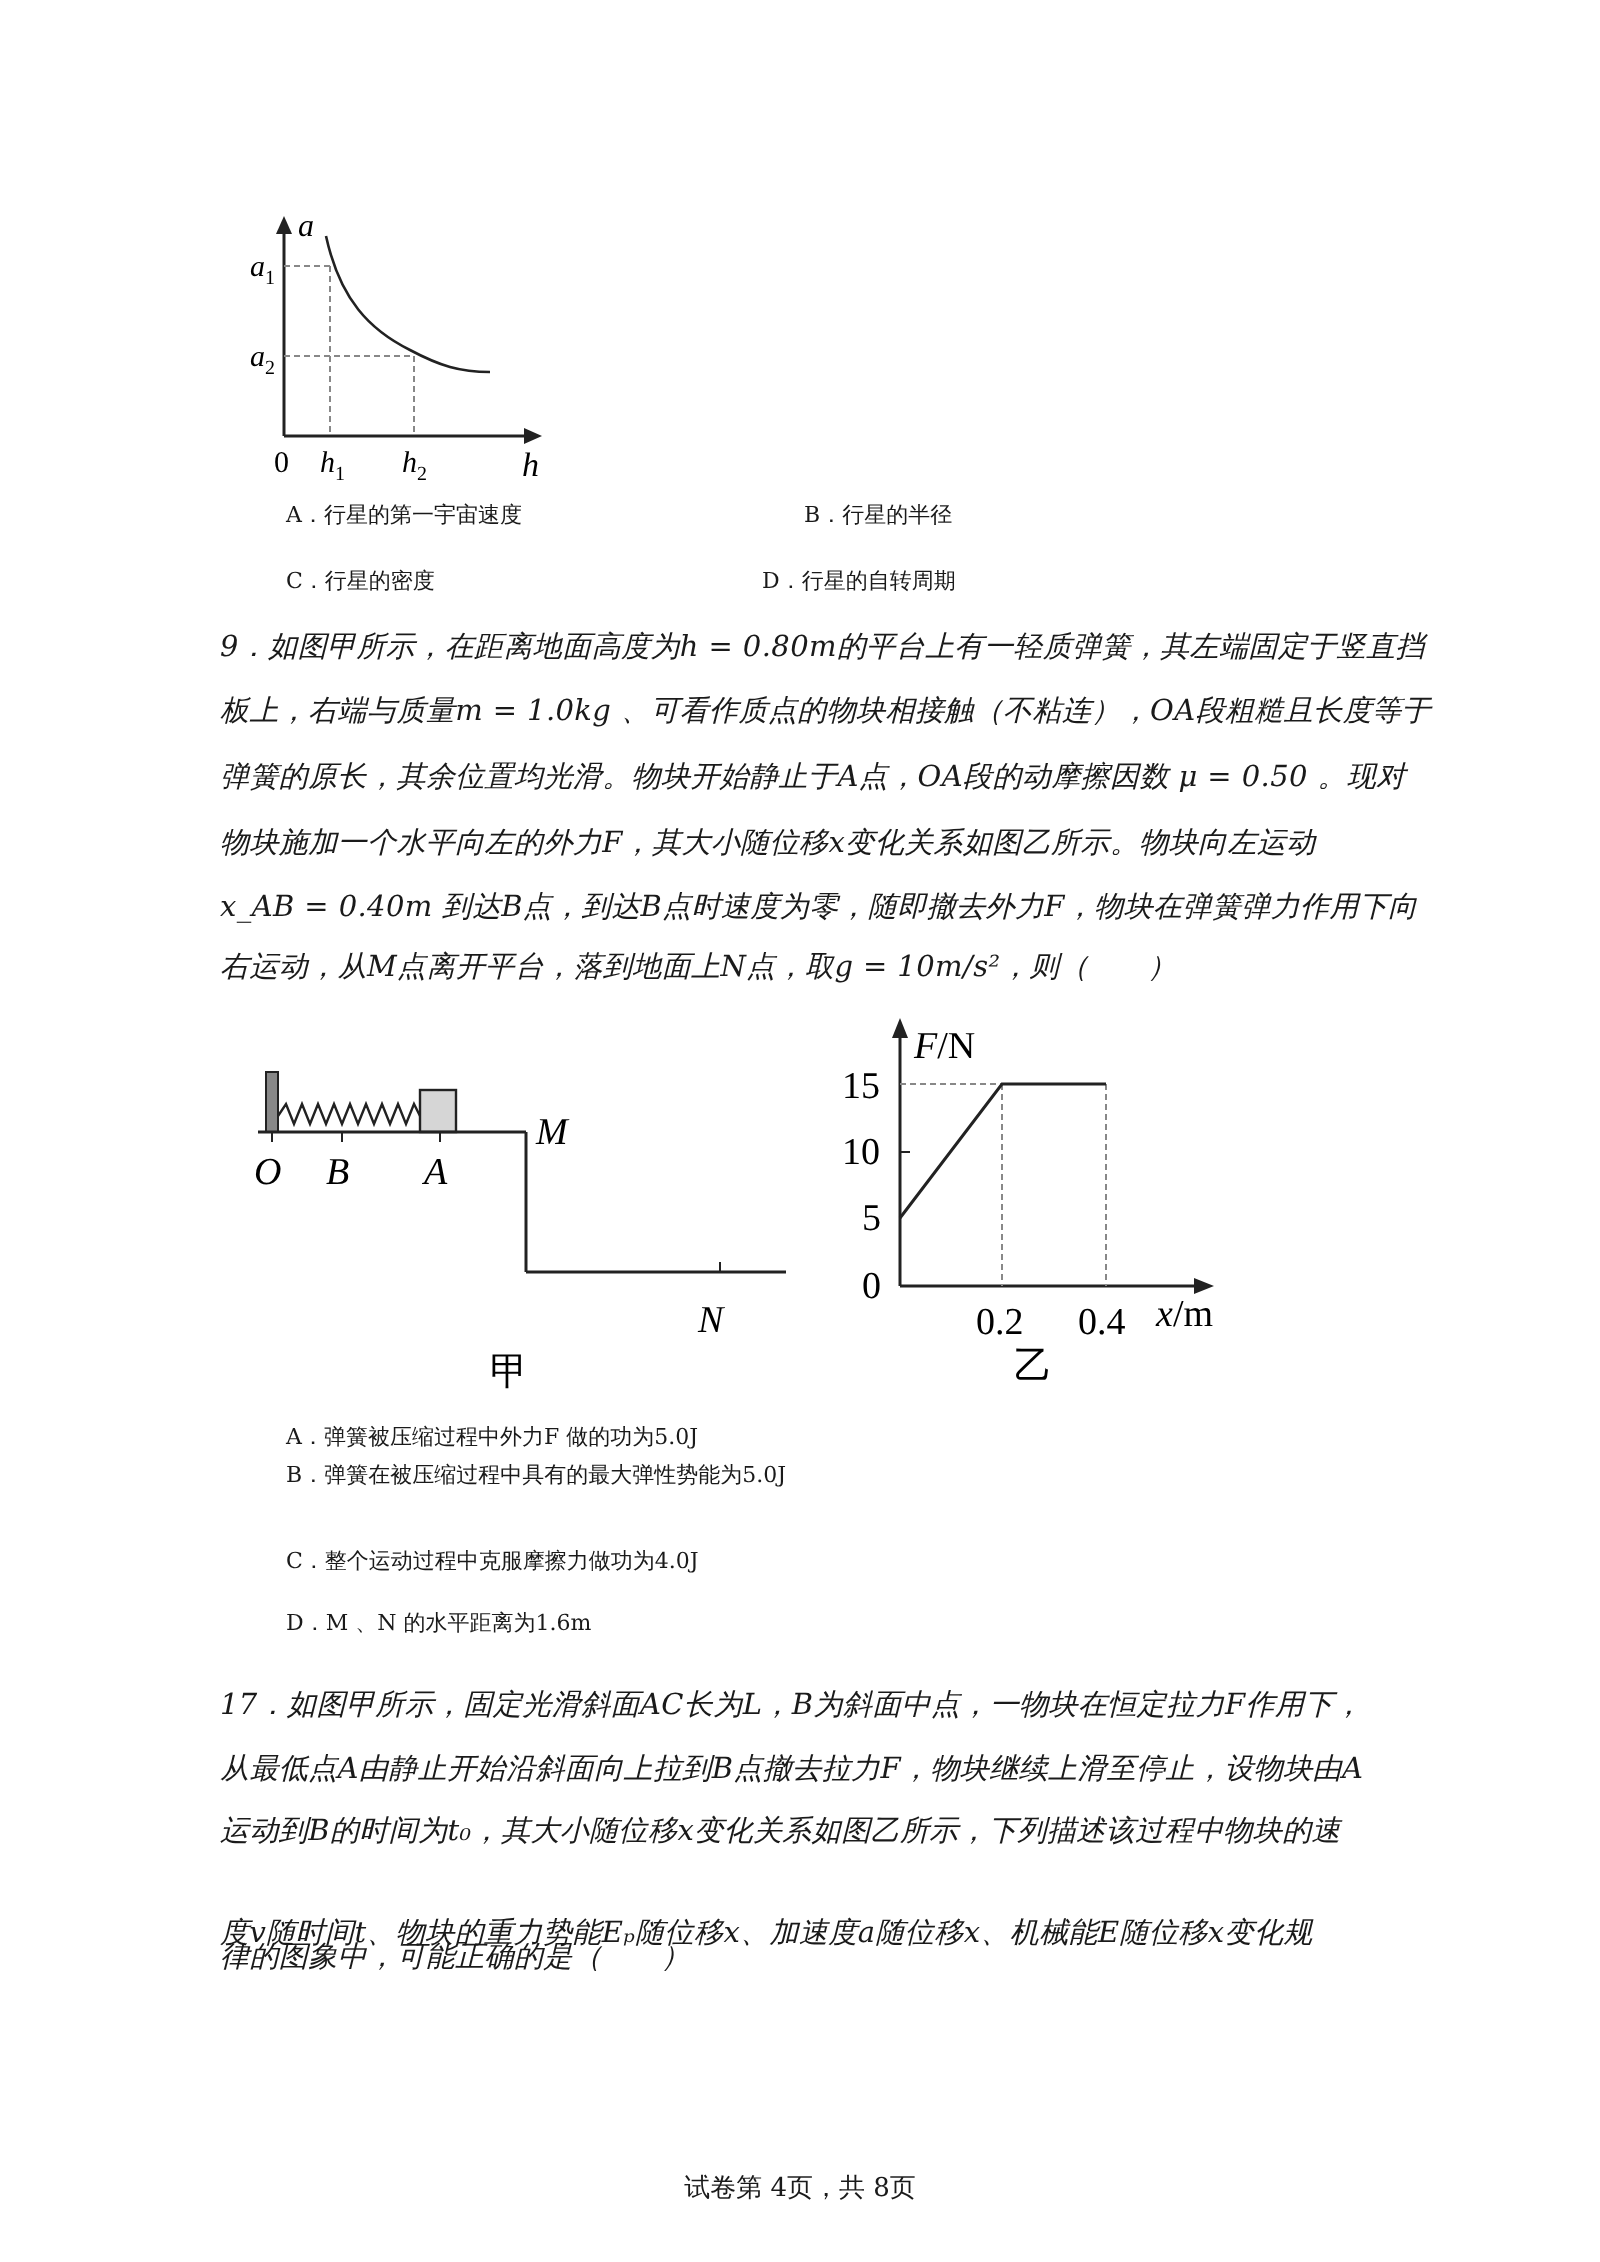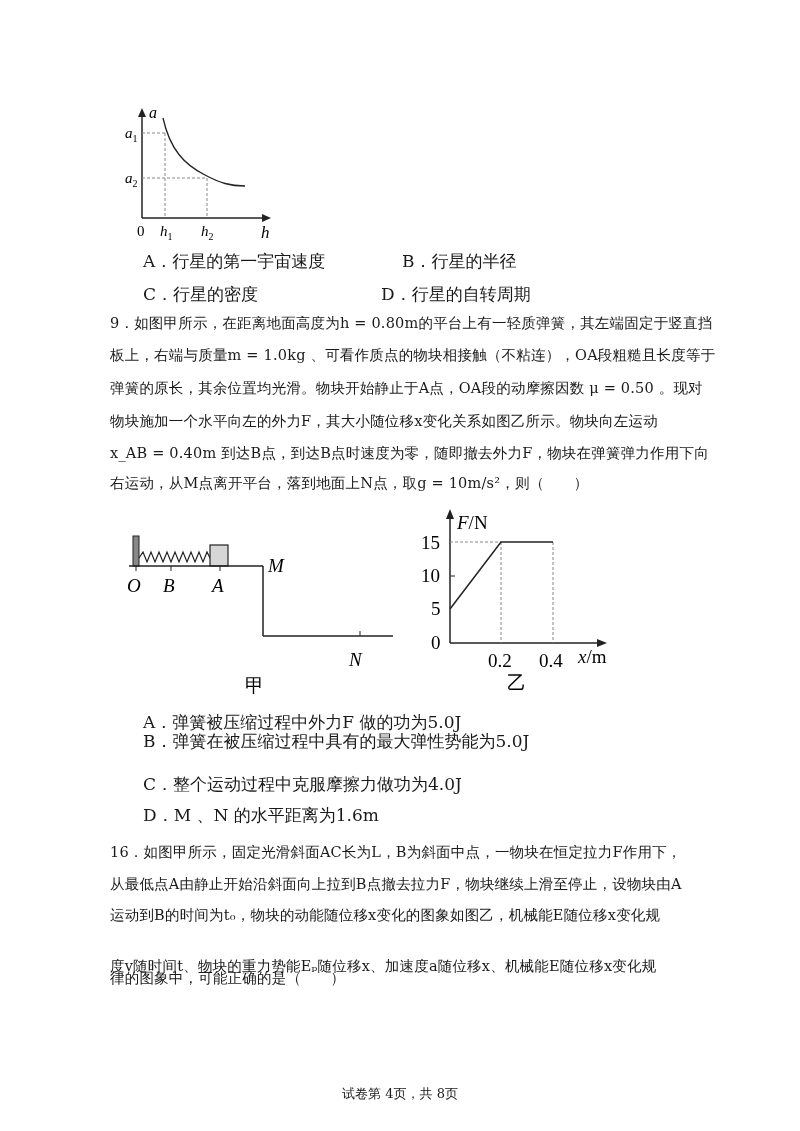--- a/index.html
+++ b/index.html
@@ -1,20 +1,20 @@
 <!DOCTYPE html>
 <html><head>
 <meta charset="utf-8">
 <style>
   html, body { margin: 0; padding: 0; background: #ffffff; }
   body { width: 800px; height: 1131px; position: relative; overflow: hidden;
          font-family: "DejaVu Serif", "Liberation Serif", serif; color: #1a1a1a; }
   .abs { position: absolute; }
-  .line { position: absolute; left: 110px; font-size: 14.5px; white-space: nowrap; letter-spacing: 0.2px; }
-  .opt { position: absolute; font-size: 17px; white-space: nowrap; }
+  .line { position: absolute; left: 110px; font-size: 14.5px; white-space: nowrap; letter-spacing: 0.2px; font-style: italic; }
+  .opt { position: absolute; font-size: 11px; white-space: nowrap; }
   .footer { position: absolute; top: 1085px; left: 0; width: 800px; text-align: center; font-size: 13px; }
   svg text { font-family: "Liberation Serif", serif; }
 </style>
 </head>
 <body>
 
 <svg class="abs" style="left:125px;top:100px" width="160" height="140" viewBox="0 0 160 140">
   <line x1="17" y1="118" x2="142" y2="118" stroke="#222" stroke-width="1.5"></line>
   <polygon points="146,118 137,114 137,122" fill="#222"></polygon>
   <line x1="17" y1="118" x2="17" y2="12" stroke="#222" stroke-width="1.5"></line>
@@ -83,19 +83,19 @@
   <text x="124" y="162" font-size="19">0.4</text>
   <text x="163" y="158" font-size="19"><tspan font-style="italic">x</tspan>/m</text>
   <text x="92" y="184" font-size="19" font-family="DejaVu Sans, sans-serif">乙</text>
 </svg>
 
 <div class="opt" style="left:143px;top:711px">A．弹簧被压缩过程中外力F 做的功为5.0J</div>
 <div class="opt" style="left:143px;top:730px">B．弹簧在被压缩过程中具有的最大弹性势能为5.0J</div>
 <div class="opt" style="left:143px;top:773px">C．整个运动过程中克服摩擦力做功为4.0J</div>
 <div class="opt" style="left:143px;top:804px">D．M 、N 的水平距离为1.6m</div>
 
-<div class="line" style="top:843px">16．如图甲所示，固定光滑斜面AC长为L，B为斜面中点，一物块在恒定拉力F作用下，</div>
+<div class="line" style="top:843px">17．如图甲所示，固定光滑斜面AC长为L，B为斜面中点，一物块在恒定拉力F作用下，</div>
 <div class="line" style="top:875px">从最低点A由静止开始沿斜面向上拉到B点撤去拉力F，物块继续上滑至停止，设物块由A</div>
-<div class="line" style="top:906px">运动到B的时间为t₀，物块的动能随位移x变化的图象如图乙，机械能E随位移x变化规</div>
+<div class="line" style="top:906px">运动到B的时间为t₀，其大小随位移x变化关系如图乙所示，下列描述该过程中物块的速</div>
 <div class="line" style="top:957px">度v随时间t、物块的重力势能Eₚ随位移x、加速度a随位移x、机械能E随位移x变化规</div>
 <div class="line" style="top:969px">律的图象中，可能正确的是（　　）</div>
 
 <div class="footer">试卷第 4页，共 8页</div>
 
 </body></html>

